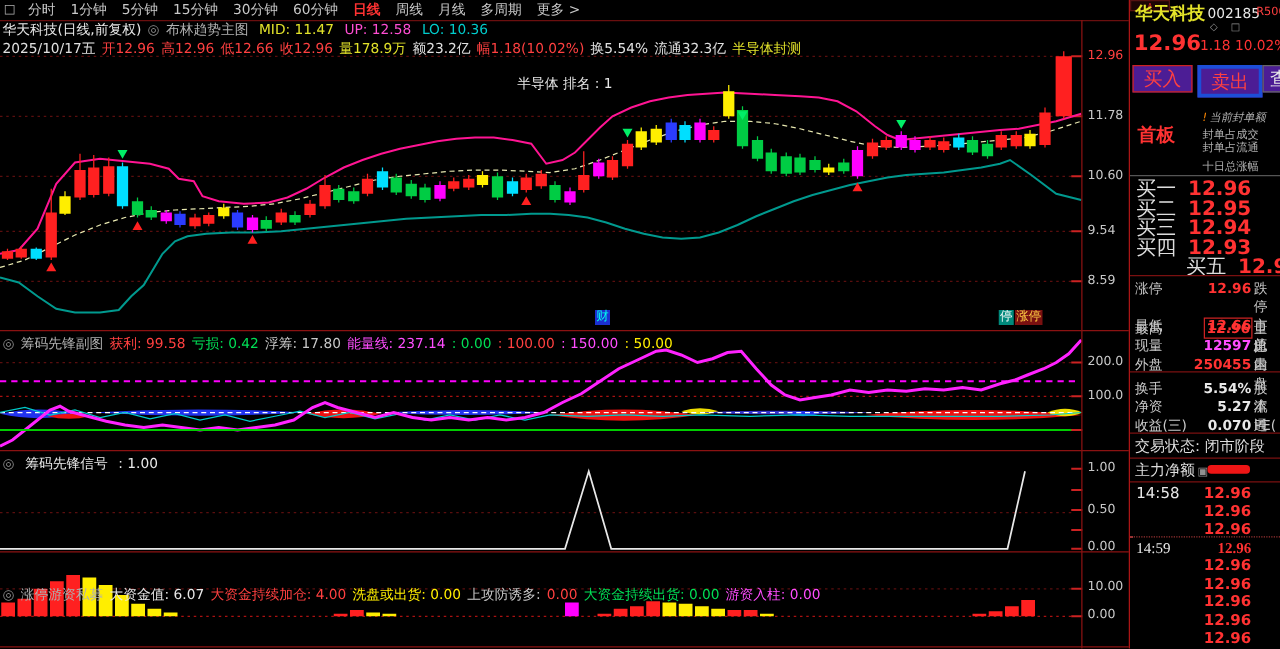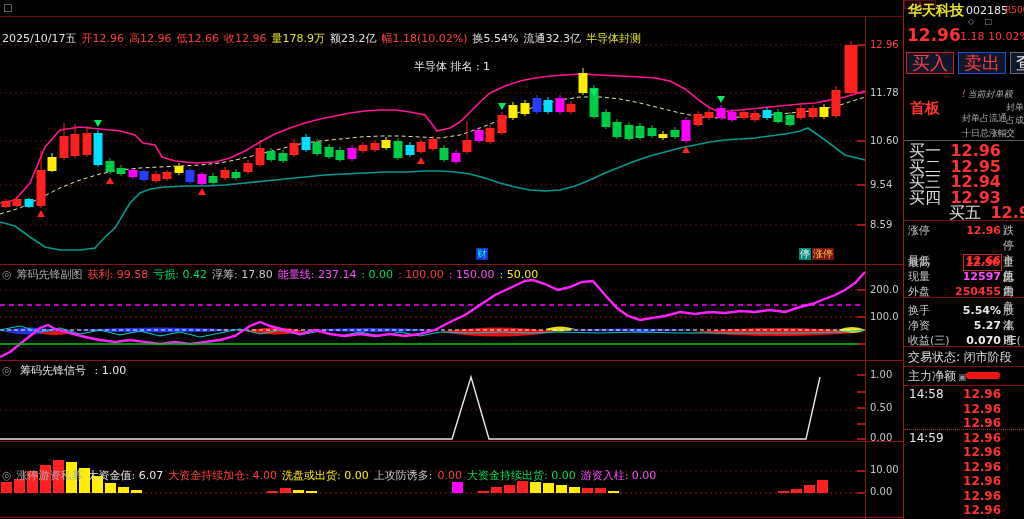--- a/index.html
+++ b/index.html
@@ -35,23 +35,23 @@
   #rpanel{left:904px;top:0;width:120px;height:519px;overflow:hidden;background:#000;}
   .rp{position:absolute;white-space:nowrap;}
   #rp-name{left:4px;top:2px;font-size:14px;font-weight:bold;color:#e3e32a;}
   #rp-code{left:62px;top:4px;font-size:11px;color:#e8e8e8;}
   #rp-flag{left:101px;top:5px;font-size:9px;color:#ff4040;}
   #rp-icons{left:64px;top:17px;font-size:8px;color:#909090;letter-spacing:4px;}
   #rp-price{left:3px;top:25px;font-size:17px;font-weight:bold;color:#ff3232;}
   #rp-chg{left:56px;top:30px;font-size:11px;color:#ff3232;}
   #rp-pct{left:84px;top:30px;font-size:11px;color:#ff3232;}
   .rp-btn{position:absolute;top:52px;width:46px;height:20px;line-height:20px;text-align:center;
-          font-size:18px;background:#0f172a;cursor:pointer;}
+          font-size:15px;background:#4c1d95;cursor:pointer;}
   #btn-buy{left:2px;border:1px solid #cc2222;color:#ff4040;}
-  #btn-sell{left:54px;border:1px solid #1d4ed8;color:#ff4040;}
+  #btn-sell{left:54px;border:3px solid #1d4ed8;color:#ff4040;}
   #btn-extra{left:106px;width:34px;border:1px solid #666;color:#e8e8e8;text-align:left;padding-left:5px;}
   #collapse-tab{left:76px;top:70px;width:30px;height:7px;background:#1c0404;border:1px solid #551111;
                 color:#cc2222;font-size:7px;line-height:6px;text-align:center;cursor:pointer;}
   #rp-board{left:6px;top:99px;font-size:15px;font-weight:bold;color:#ff3232;}
   .board-row{position:absolute;left:58px;font-size:9px;color:#b0b0b0;}
   .board-flag{color:#ff8800;margin-right:2px;}
   .sep-gray{position:absolute;left:0;width:120px;height:1px;background:#555;}
   .sep-red{position:absolute;left:0;width:120px;height:1px;background:#7a1010;}
   .sep-dot{position:absolute;left:0;width:120px;border-top:1px dotted #993333;height:0;}
   .bid-row{position:absolute;left:0;width:120px;height:15px;font-size:16px;line-height:15px;}
@@ -70,23 +70,42 @@
   .tick-time{position:absolute;left:5px;color:#e8e8e8;}
   .tick-price{position:absolute;right:23px;color:#ff3232;font-weight:bold;}
 </style>
 </head>
 <body>
 
 <div id="app">
 
   <div id="topbar" class="abs">
     <span class="win-icon">□</span>
+    <div id="period-tabs">
+        <div class="tab">分时</div>
+        <div class="tab">1分钟</div>
+        <div class="tab">5分钟</div>
+        <div class="tab">15分钟</div>
+        <div class="tab">30分钟</div>
+        <div class="tab">60分钟</div>
+        <div class="tab active">日线</div>
+        <div class="tab">周线</div>
+        <div class="tab">月线</div>
+        <div class="tab">多周期</div>
+        <div class="tab">更多 &gt;</div>
+      </div>
     <div id="topbar-spacer"></div>
   </div>
 
+  <div class="abs inforow" style="top:16px">
+    <span class="c-white">华天科技(日线,前复权)</span><span class="hdr-icon">◎</span><span class="c-gray">布林趋势主图</span>
+    <span class="c-yellow">MID: 11.47</span>
+    <span class="c-mag">UP: 12.58</span>
+    <span class="c-teal">LO: 10.36</span>
+  </div>
   <div class="abs inforow" style="top:31px" id="ohlc-row"><span style="color: rgb(224, 224, 224);">2025/10/17五</span><span style="color: rgb(255, 64, 64);">开12.96</span><span style="color: rgb(255, 64, 64);">高12.96</span><span style="color: rgb(255, 64, 64);">低12.66</span><span style="color: rgb(255, 64, 64);">收12.96</span><span style="color: rgb(227, 227, 42);">量178.9万</span><span style="color: rgb(224, 224, 224);">额23.2亿</span><span style="color: rgb(255, 64, 64);">幅1.18(10.02%)</span><span style="color: rgb(224, 224, 224);">换5.54%</span><span style="color: rgb(224, 224, 224);">流通32.3亿</span><span style="color: rgb(227, 227, 42);">半导体封测</span></div>
   <div class="abs inforow" id="rank-row" style="top:59px">半导体    排名 : 1</div>
 
   <svg id="svg-main" class="abs chart-svg" style="top:40px" width="866" height="225" viewBox="0 40 866 225">
       <line x1="0" y1="45" x2="860" y2="45" stroke="#5a0e0e" stroke-dasharray="2,3"></line>
       <line x1="857" y1="45" x2="866" y2="45" stroke="#cc2222" stroke-width="1.5"></line>
       <line x1="0" y1="93" x2="860" y2="93" stroke="#5a0e0e" stroke-dasharray="2,3"></line>
       <line x1="857" y1="93" x2="866" y2="93" stroke="#cc2222" stroke-width="1.5"></line>
       <line x1="0" y1="141" x2="860" y2="141" stroke="#5a0e0e" stroke-dasharray="2,3"></line>
       <line x1="857" y1="141" x2="866" y2="141" stroke="#cc2222" stroke-width="1.5"></line>
@@ -372,21 +391,21 @@
     <div class="rp" id="rp-price">12.96</div>
     <div class="rp" id="rp-chg">1.18</div>
     <div class="rp" id="rp-pct">10.02%</div>
     <div class="rp-btn" id="btn-buy">买入</div>
     <div class="rp-btn" id="btn-sell">卖出</div>
     <div class="rp-btn" id="btn-extra">查</div>
     <div id="collapse-tab"><span>∧</span></div>
     <div class="rp" id="rp-board">首板</div>
     <div id="board-rows">
         <div class="board-row" style="top: 88px; font-style: italic;"><span class="board-flag">!</span><span>当前封单额</span></div>
-        <div class="board-row" style="top: 101px; margin-left: 44px;"><span>封单占成交</span></div>
+        <div class="board-row" style="top: 101px;"><span>封单占成交</span></div>
         <div class="board-row" style="top: 112px;"><span>封单占流通</span></div>
         <div class="board-row" style="top: 127px;"><span>十日总涨幅</span></div>
       </div>
     <div class="sep-gray" style="top:140px"></div>
     <div id="bid-rows">
         <div class="bid-row" style="top: 143px;">
           <span class="bid-label">买一</span>
           <span class="bid-price">12.96</span>
         </div>
         <div class="bid-row" style="top: 158.5px;">
@@ -462,21 +481,21 @@
           <span class="tick-price">12.96</span>
         </div>
         <div class="tick-row" style="top: 401.5px;">
           <span class="tick-time"></span>
           <span class="tick-price">12.96</span>
         </div>
         <div class="tick-row" style="top: 416px;">
           <span class="tick-time"></span>
           <span class="tick-price">12.96</span>
         </div>
-        <div class="tick-row" style="top: 430.5px;">
+        <div class="tick-row" style="top: 430.5px; font-family: Liberation Serif, serif;">
           <span class="tick-time">14:59</span>
           <span class="tick-price">12.96</span>
         </div>
         <div class="tick-row" style="top: 445px;">
           <span class="tick-time"></span>
           <span class="tick-price">12.96</span>
         </div>
         <div class="tick-row" style="top: 459.5px;">
           <span class="tick-time"></span>
           <span class="tick-price">12.96</span>

